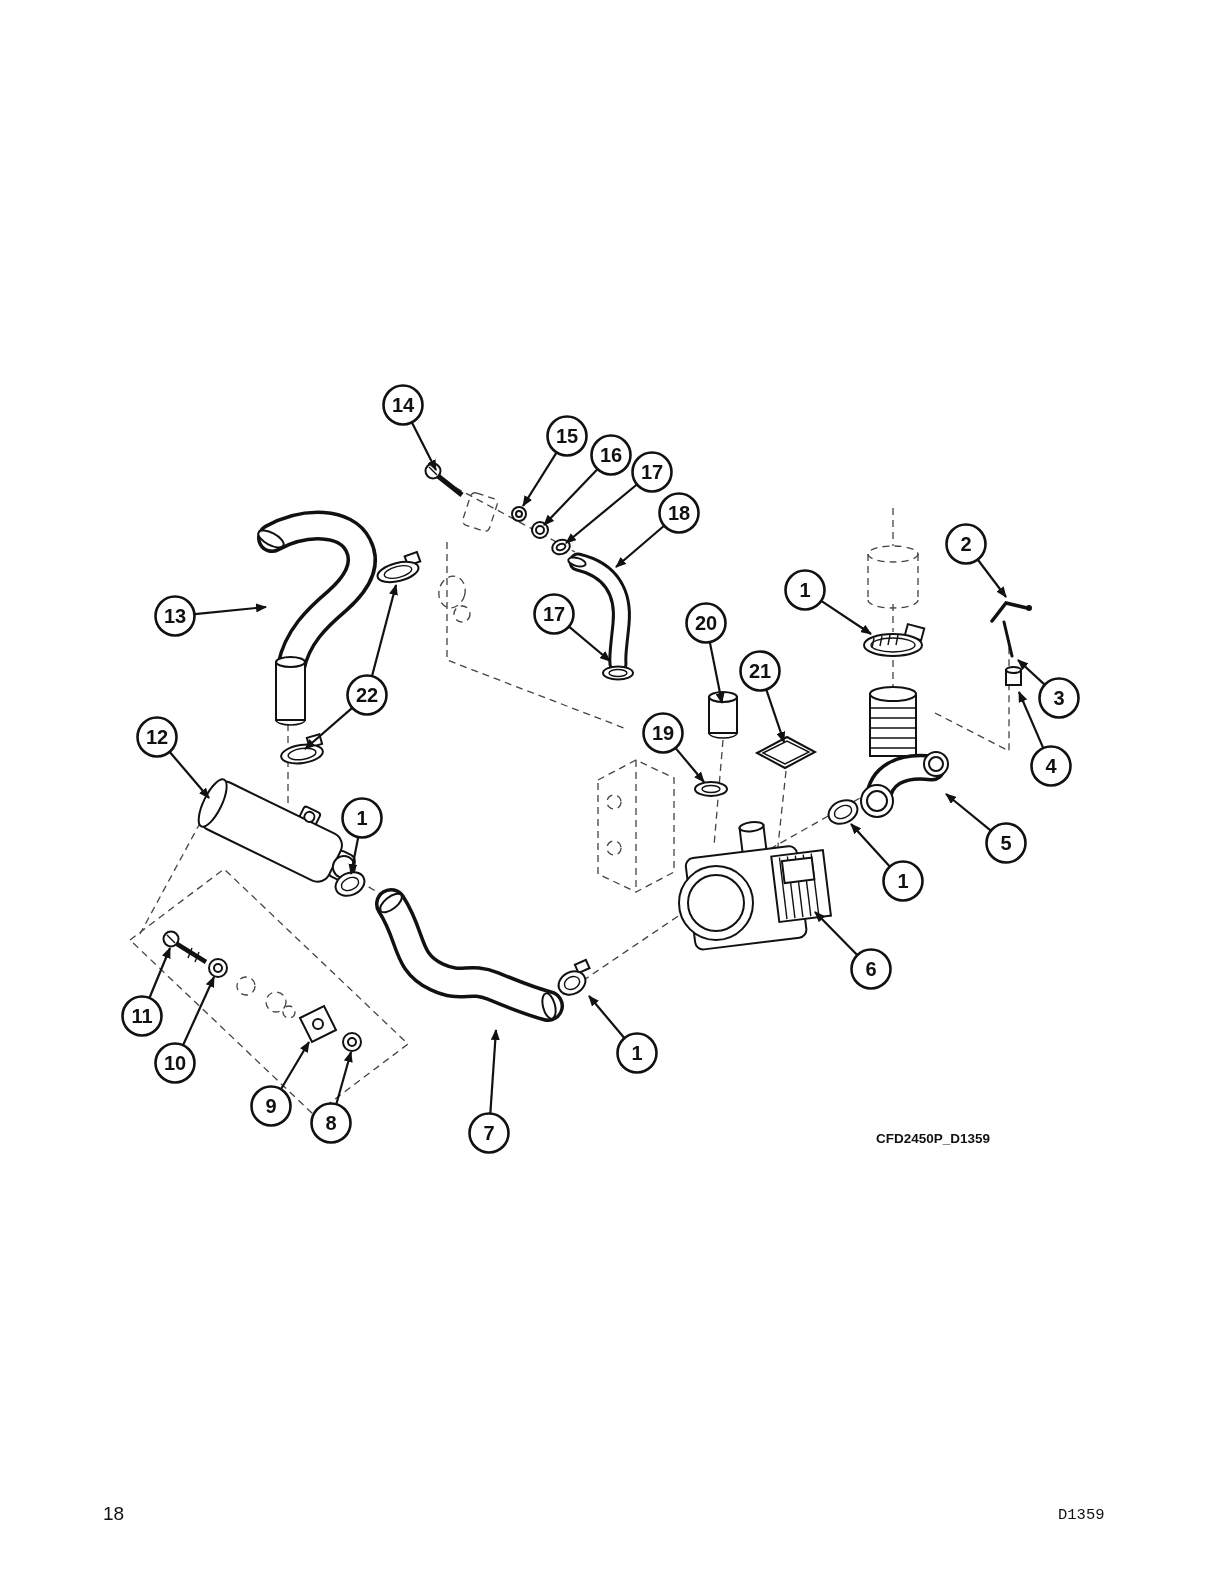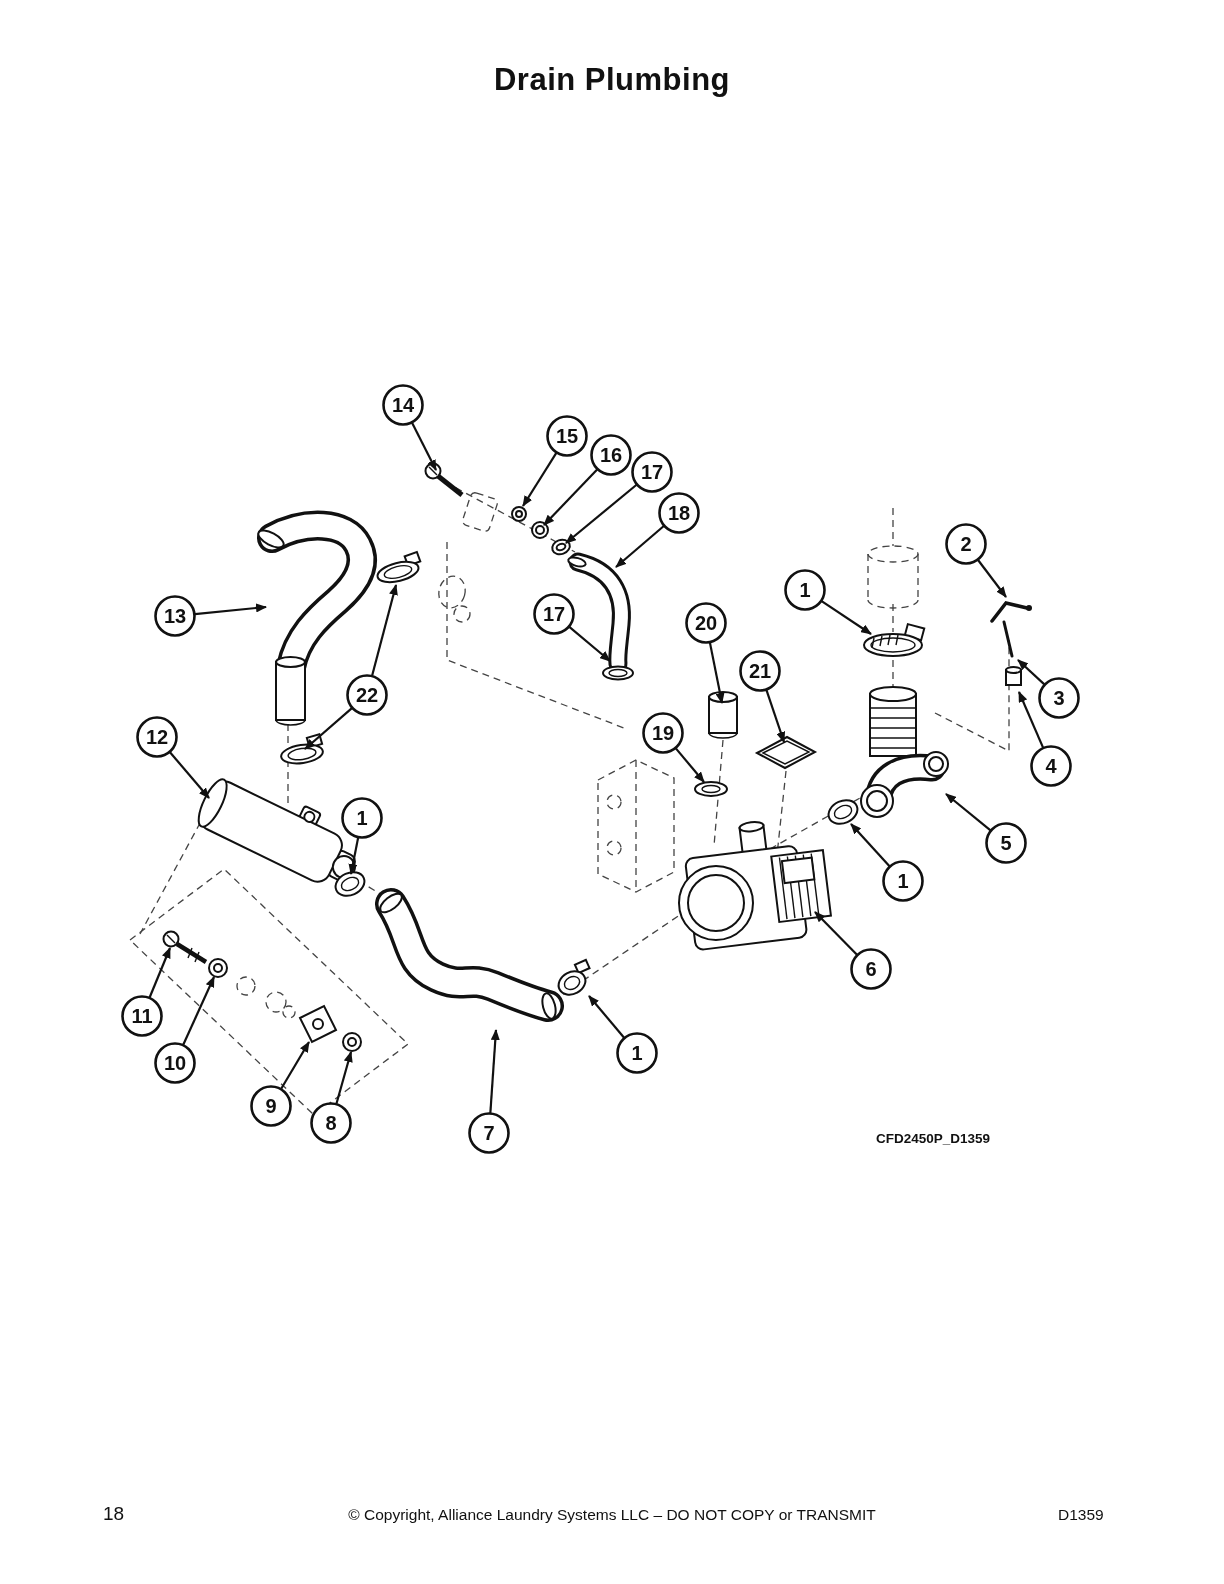--- a/index.html
+++ b/index.html
@@ -3,38 +3,37 @@
 <meta charset="utf-8">
 <style>
   html,body{margin:0;padding:0;background:#fff;}
   .page{position:relative;width:1224px;height:1584px;background:#fff;overflow:hidden;
         font-family:"Liberation Sans",sans-serif;color:#111;}
   .title{position:absolute;top:62px;left:0;width:100%;text-align:center;
          font-size:31px;font-weight:bold;letter-spacing:0.5px;}
   .diagram-code{position:absolute;left:876px;top:1131px;font-size:13.5px;font-weight:bold;}
   .footer-page{position:absolute;left:103px;top:1503px;font-size:19px;}
   .footer-copy{position:absolute;left:0;top:1506px;width:100%;text-align:center;font-size:15.5px;}
-  .footer-doc{position:absolute;left:1058px;top:1506px;font-size:15.5px;}
+  .footer-doc{position:absolute;left:1058px;top:1506px;font-size:15.5px;font-family:Liberation Mono, monospace;}
   svg{position:absolute;left:0;top:0;}
   .wf{fill:#fff;stroke:#111;stroke-width:2;}
   .ln{fill:none;stroke:#111;stroke-width:1.4;}
   .tube-o{fill:none;stroke:#111;stroke-linecap:round;}
   .tube-i{fill:none;stroke:#fff;stroke-linecap:round;}
   .dash{fill:none;stroke:#444;stroke-width:1.3;stroke-dasharray:7 5;}
   .leader{stroke:#111;stroke-width:2.2;}
   .callout-circle{fill:#fff;stroke:#111;stroke-width:2.6;}
   .callout-num{font-family:"Liberation Sans",sans-serif;font-size:20px;font-weight:bold;
                text-anchor:middle;fill:#111;}
 </style>
 </head>
 <body>
 
 <div class="page">
 
-  <div class="title">Drain Plumbing</div>
 
   <svg id="diagram-svg" width="1224" height="1584" viewBox="0 0 1224 1584">
     <defs>
       <marker id="arrowhead" markerWidth="12" markerHeight="9" refX="10" refY="4.5" orient="auto" markerUnits="userSpaceOnUse">
         <path d="M0,0 L11,4.5 L0,9 Z" fill="#111"></path>
       </marker>
     </defs>
 
     <g>
       <line x1="893" y1="508" x2="893" y2="546" class="dash"></line>
@@ -373,15 +372,14 @@
         <g>
           <line x1="624.1172850843444" y1="1037.7017760376589" x2="589" y2="996" class="leader" marker-end="url(#arrowhead)"></line>
           <circle cx="637" cy="1053" r="19.5" class="callout-circle"></circle>
           <text x="637" y="1060" class="callout-num">1</text>
         </g>
       </g>
   </svg>
 
   <div class="diagram-code">CFD2450P_D1359</div>
   <div class="footer-page">18</div>
-  <div class="footer-copy">© Copyright, Alliance Laundry Systems LLC – DO NOT COPY or TRANSMIT</div>
   <div class="footer-doc">D1359</div>
 </div>
 
 </body></html>

